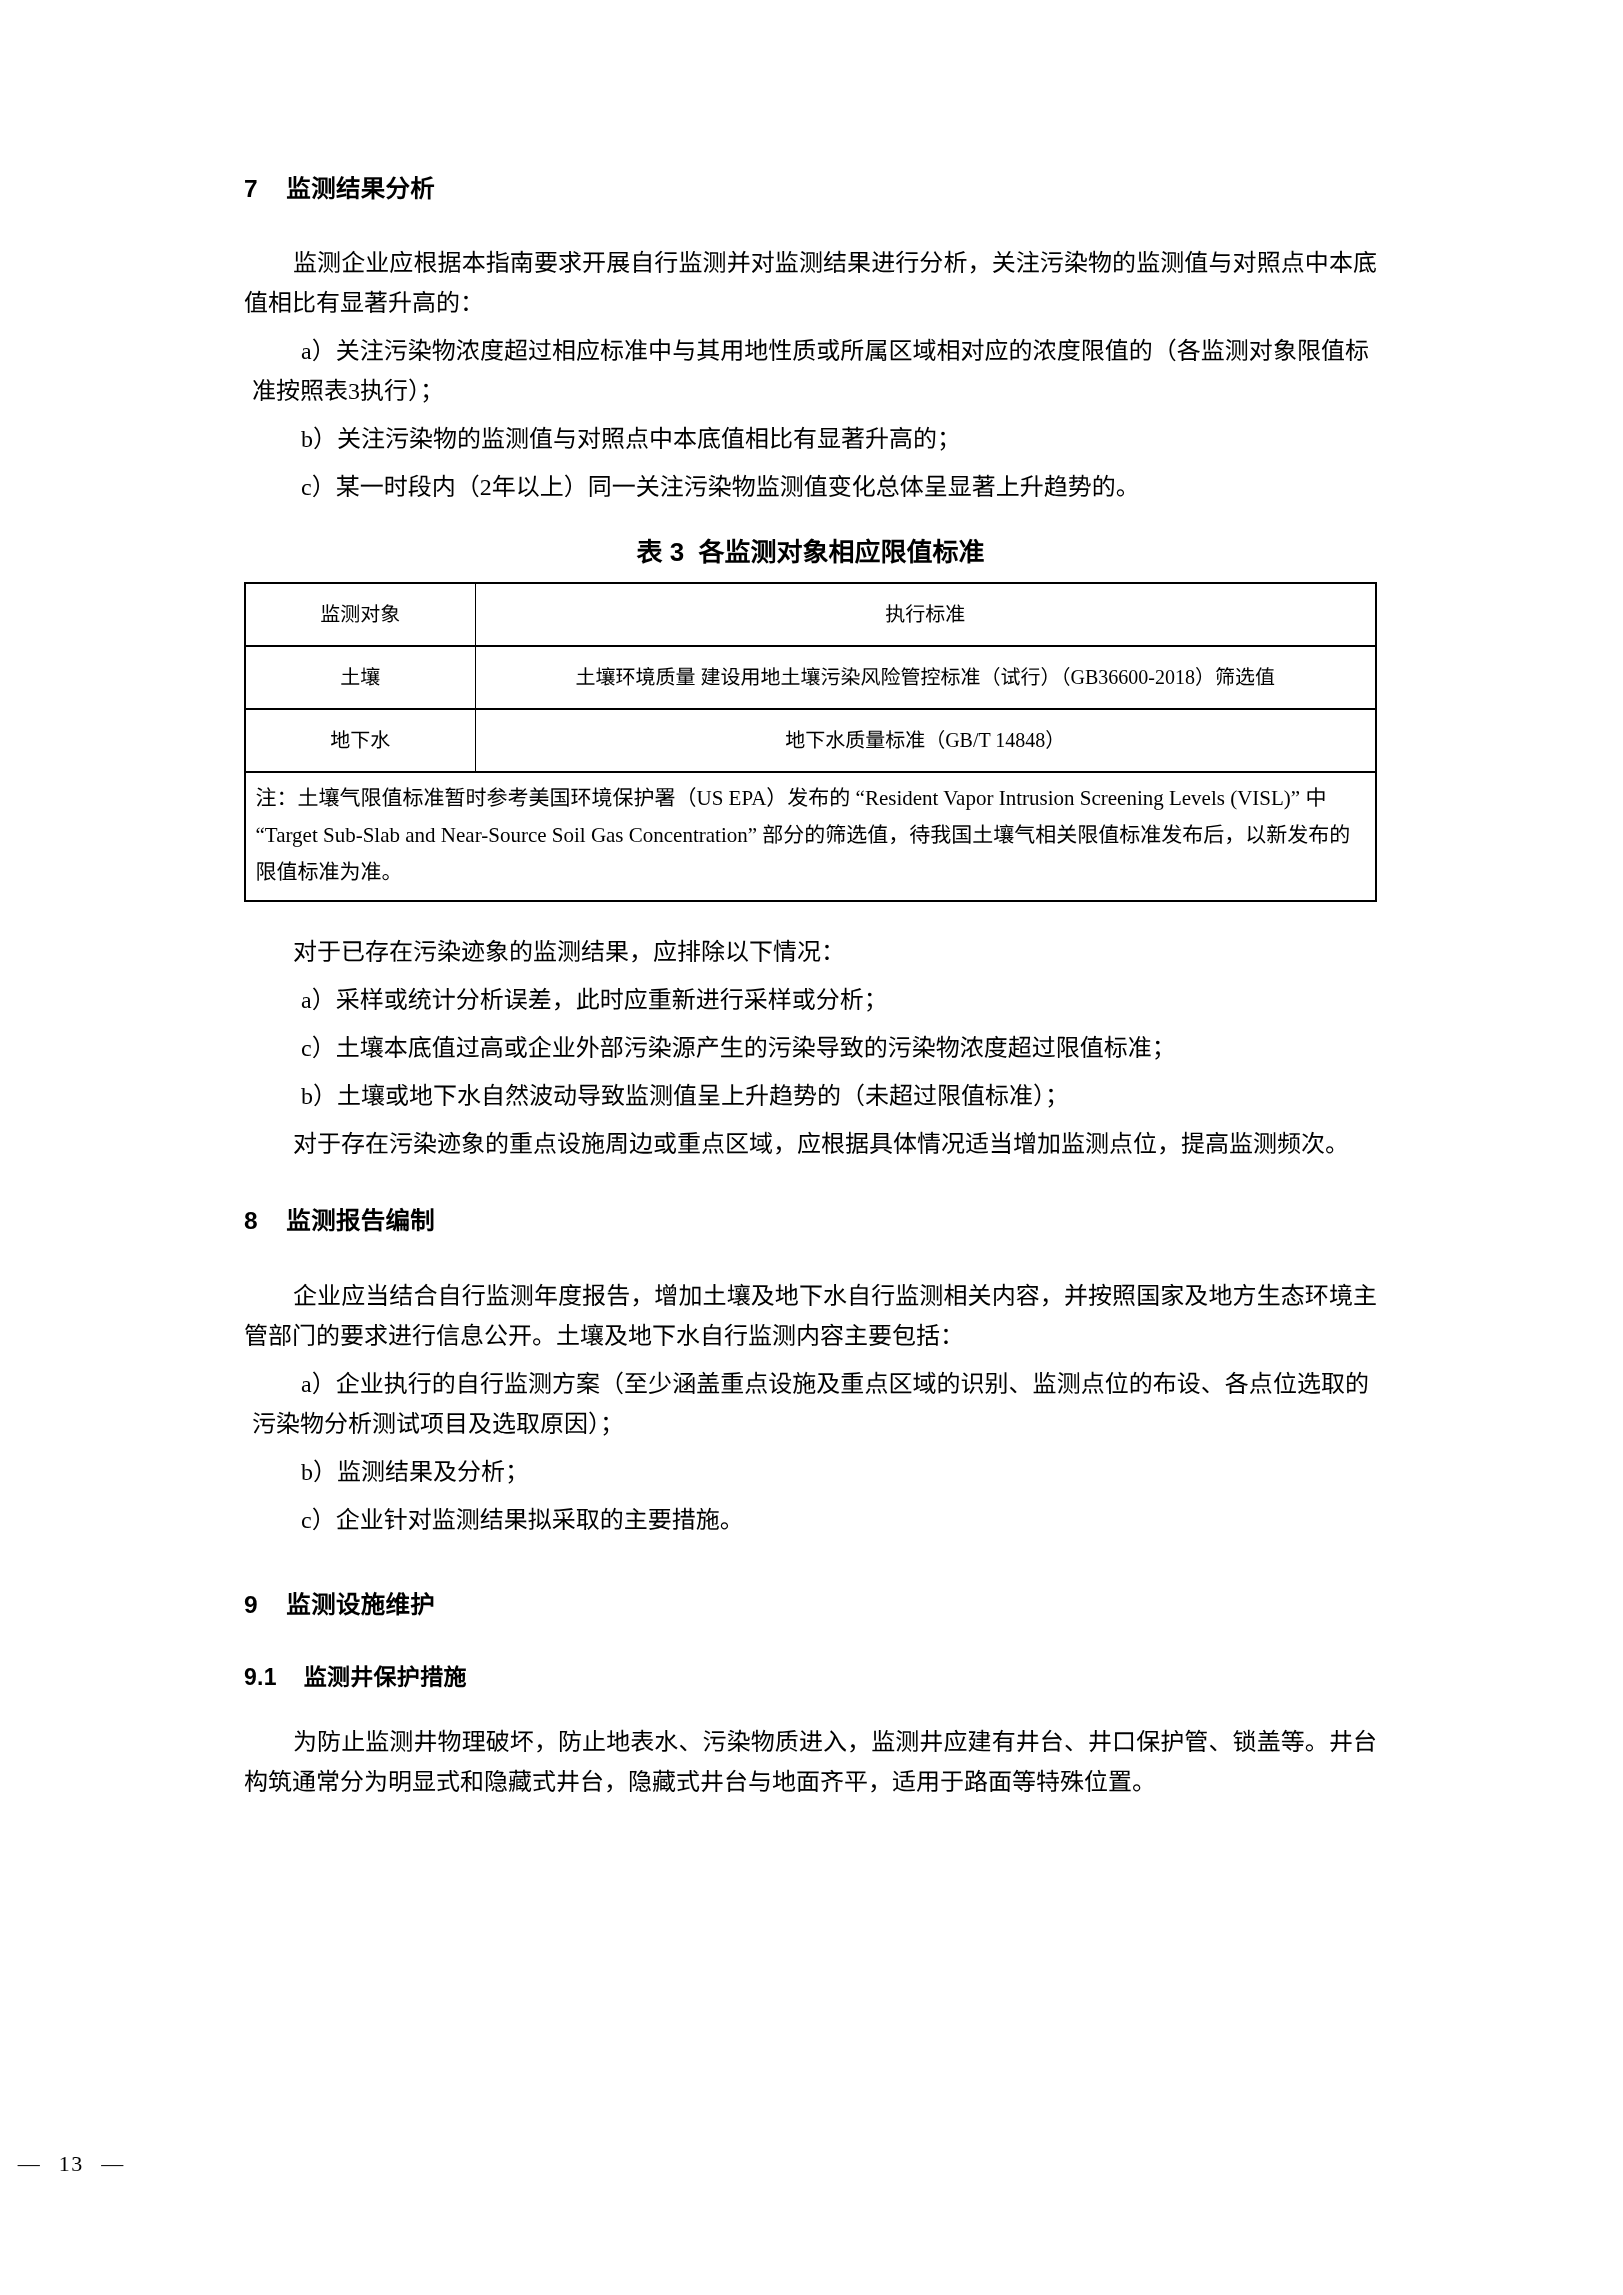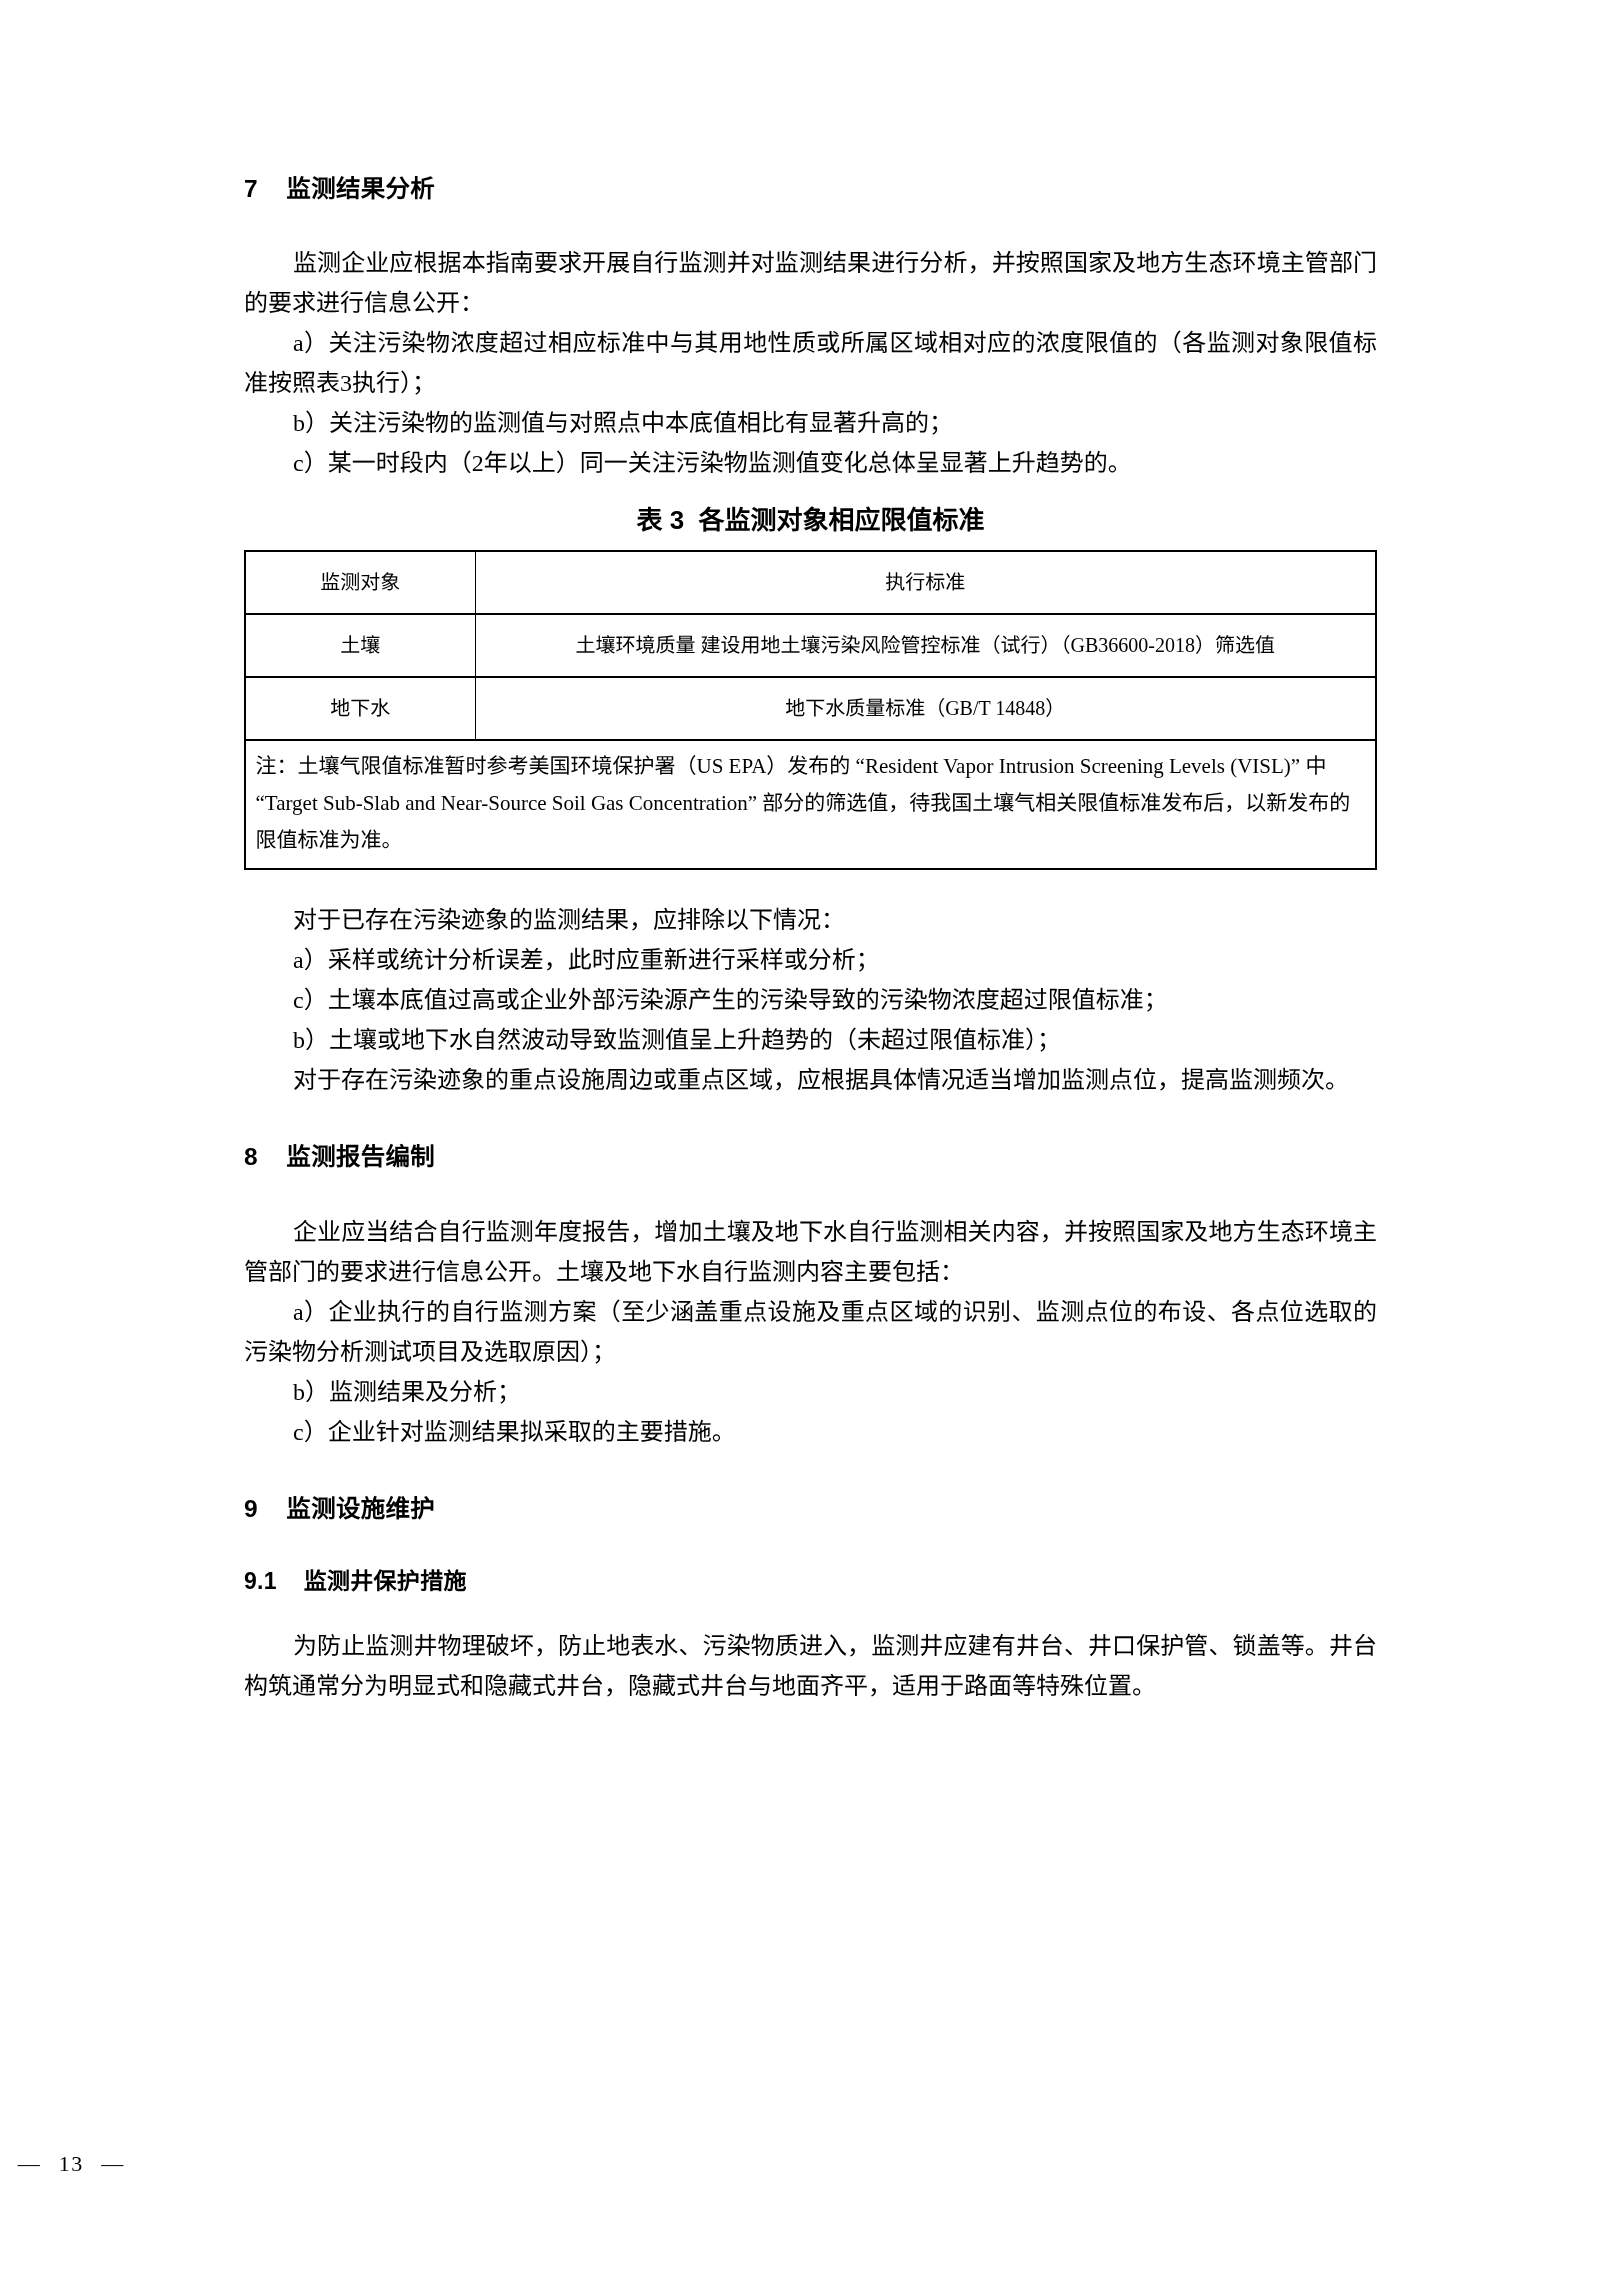--- a/index.html
+++ b/index.html
@@ -54,21 +54,21 @@
     line-height: 40px;
     margin: 0;
     text-align: justify;
     text-justify: inter-ideograph;
     text-indent: 49px;
   }
 
   .listitem {
     font-size: 24px;
     line-height: 40px;
-    margin: 0;
+    margin: 8px;
     text-align: justify;
     text-justify: inter-ideograph;
     text-indent: 49px;
   }
 
   
   .sp-after-h1 { height: 40px; }
   .sp-before-h1 { height: 42px; }
   .sp-small { height: 20.5px; }
 
@@ -142,21 +142,21 @@
 </head>
 <body>
 
 <div class="page">
 
   <div class="content">
 
     <h1 class="h1">7    监测结果分析</h1>
     <div class="sp-after-h1"></div>
 
-    <p class="para">监测企业应根据本指南要求开展自行监测并对监测结果进行分析，并按照国家及地方生态环境主管部门的要求进行信息公开：</p>
+    <p class="para">监测企业应根据本指南要求开展自行监测并对监测结果进行分析，关注污染物的监测值与对照点中本底值相比有显著升高的：</p>
     <p class="listitem">a）关注污染物浓度超过相应标准中与其用地性质或所属区域相对应的浓度限值的（各监测对象限值标准按照表3执行）；</p>
     <p class="listitem">b）关注污染物的监测值与对照点中本底值相比有显著升高的；</p>
     <p class="listitem">c）某一时段内（2年以上）同一关注污染物监测值变化总体呈显著上升趋势的。</p>
 
     <div class="sp-small"></div>
 
     <p class="table-caption">表 3  各监测对象相应限值标准</p>
     <div style="height:12.3px"></div>
 
     <table class="limits">

